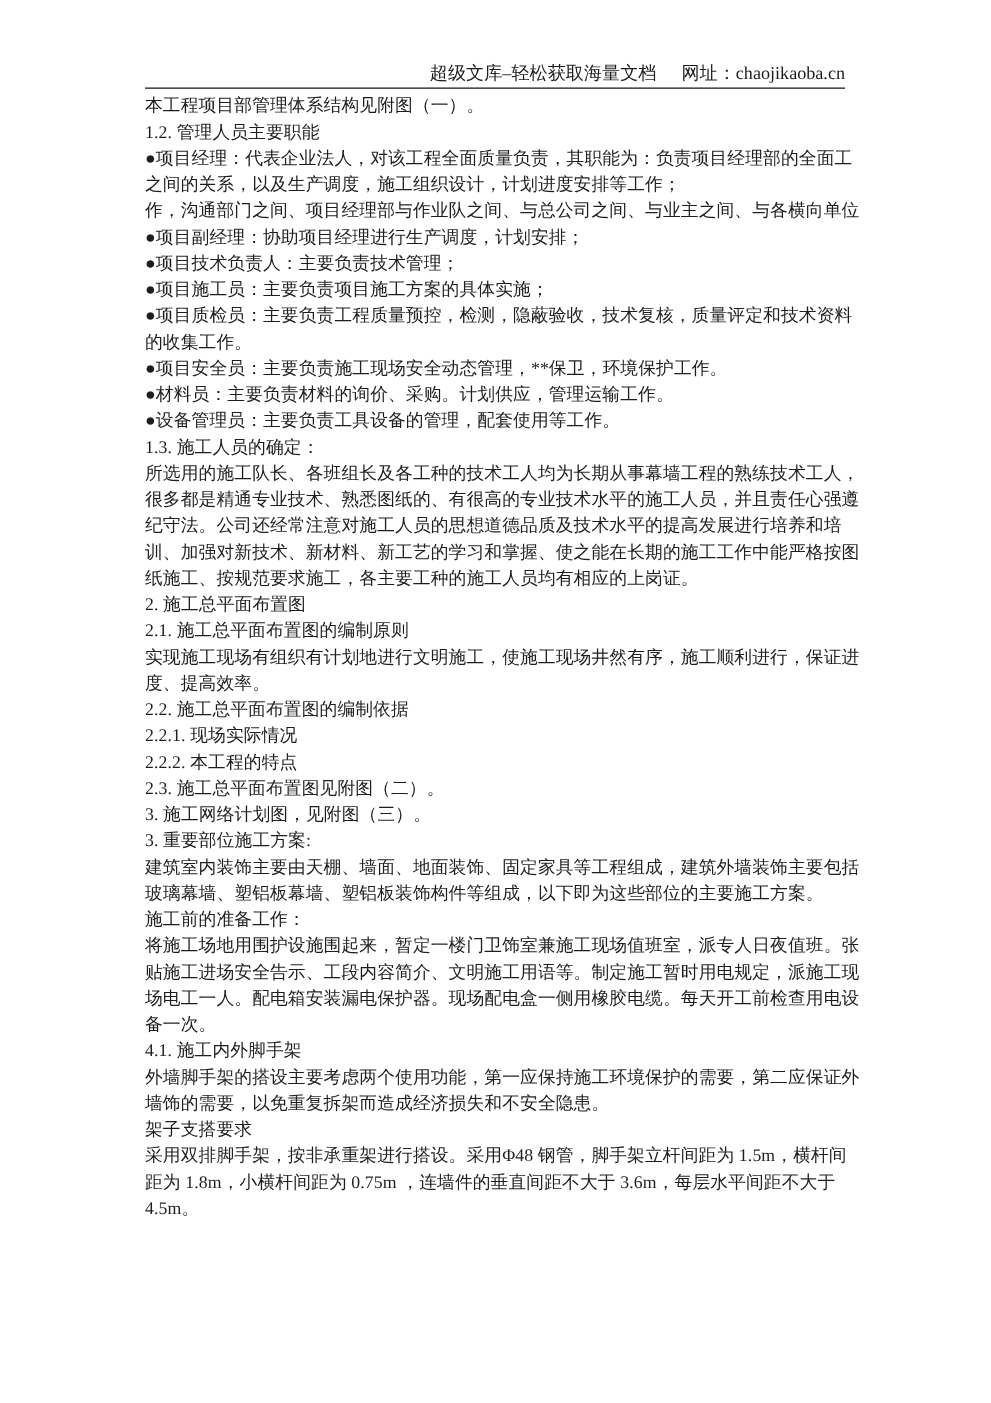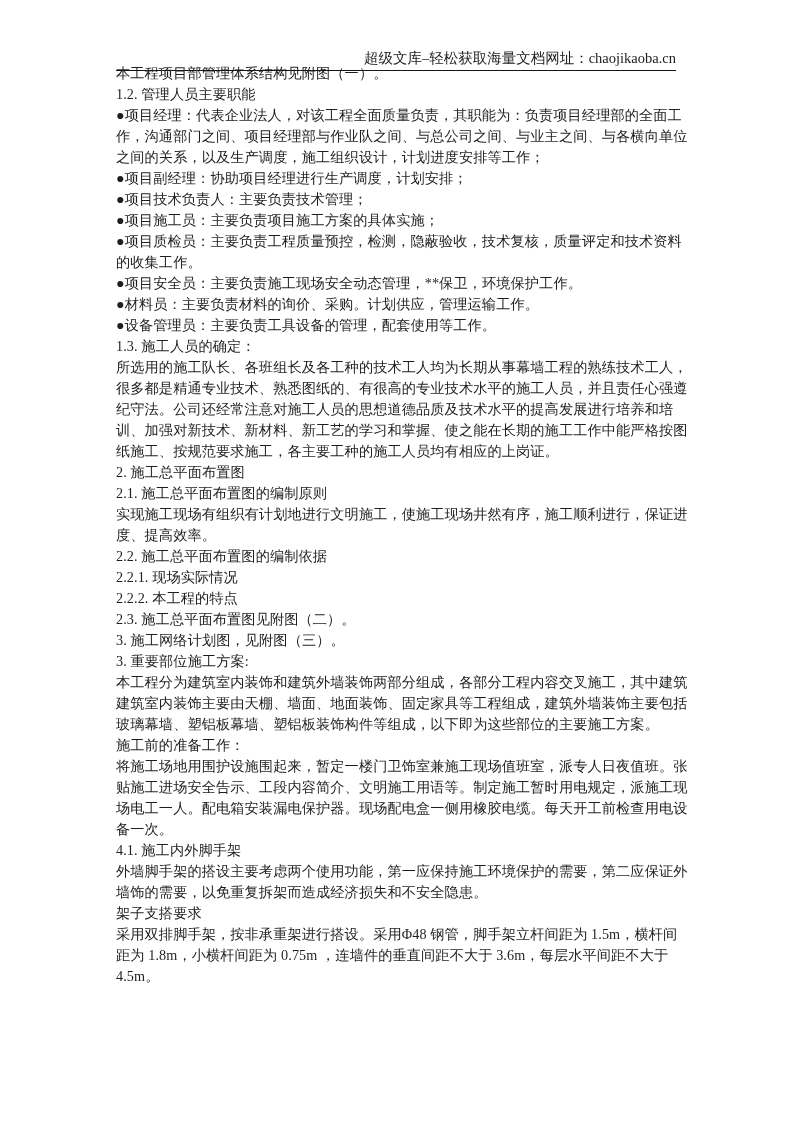--- a/index.html
+++ b/index.html
@@ -9,33 +9,34 @@
     position: relative;
     font-family: "Liberation Serif", "DejaVu Serif", serif;
     color: #1d1d1d;
     overflow: hidden;
   }
   .page { position: absolute; inset: 0; }
   .header {
     position: absolute;
     top: 49px; left: 116px; width: 560px;
     display: flex; justify-content: flex-end; align-items: baseline;
+    gap: 20px;
     font-size: 14.5px;
     color: #1c1c1c;
     white-space: nowrap;
   }
   .rule {
     position: absolute;
     top: 70px; left: 116px; width: 560px;
     border: none; margin: 0;
     border-top: 1.5px solid #151515;
   }
   .body-text {
     position: absolute;
-    top: 63px; left: 116px; width: 566px;
+    top: 75px; left: 116px; width: 566px;
     font-size: 14.2px;
     line-height: 21px;
     color: #1e1e1e;
   }
   .line {
     height: 21px;
     white-space: pre;
     letter-spacing: 0.1px;
   }
 </style>
@@ -48,22 +49,22 @@
     <span>超级文库–轻松获取海量文档</span>
     <span><span>网址：</span><span>chaojikaoba.cn</span></span>
   </div>
 
   <hr class="rule">
 
   <div class="body-text">
       <div class="line">本工程项目部管理体系结构见附图（一）。</div>
       <div class="line">1.2. 管理人员主要职能</div>
       <div class="line">●项目经理：代表企业法人，对该工程全面质量负责，其职能为：负责项目经理部的全面工</div>
+      <div class="line">之间的关系，以及生产调度，施工组织设计，计划进度安排等工作；</div>
       <div class="line">作，沟通部门之间、项目经理部与作业队之间、与总公司之间、与业主之间、与各横向单位</div>
-      <div class="line">之间的关系，以及生产调度，施工组织设计，计划进度安排等工作；</div>
       <div class="line">●项目副经理：协助项目经理进行生产调度，计划安排；</div>
       <div class="line">●项目技术负责人：主要负责技术管理；</div>
       <div class="line">●项目施工员：主要负责项目施工方案的具体实施；</div>
       <div class="line">●项目质检员：主要负责工程质量预控，检测，隐蔽验收，技术复核，质量评定和技术资料</div>
       <div class="line">的收集工作。</div>
       <div class="line">●项目安全员：主要负责施工现场安全动态管理，**保卫，环境保护工作。</div>
       <div class="line">●材料员：主要负责材料的询价、采购。计划供应，管理运输工作。</div>
       <div class="line">●设备管理员：主要负责工具设备的管理，配套使用等工作。</div>
       <div class="line">1.3. 施工人员的确定：</div>
       <div class="line">所选用的施工队长、各班组长及各工种的技术工人均为长期从事幕墙工程的熟练技术工人，</div>
@@ -74,21 +75,20 @@
       <div class="line">2. 施工总平面布置图</div>
       <div class="line">2.1. 施工总平面布置图的编制原则</div>
       <div class="line">实现施工现场有组织有计划地进行文明施工，使施工现场井然有序，施工顺利进行，保证进</div>
       <div class="line">度、提高效率。</div>
       <div class="line">2.2. 施工总平面布置图的编制依据</div>
       <div class="line">2.2.1. 现场实际情况</div>
       <div class="line">2.2.2. 本工程的特点</div>
       <div class="line">2.3. 施工总平面布置图见附图（二）。</div>
       <div class="line">3. 施工网络计划图，见附图（三）。</div>
       <div class="line">3. 重要部位施工方案:</div>
-      <div class="line">本工程分为建筑室内装饰和建筑外墙装饰两部分组成，各部分工程内容交叉施工，其中建筑</div>
       <div class="line">建筑室内装饰主要由天棚、墙面、地面装饰、固定家具等工程组成，建筑外墙装饰主要包括</div>
       <div class="line">玻璃幕墙、塑铝板幕墙、塑铝板装饰构件等组成，以下即为这些部位的主要施工方案。</div>
       <div class="line">施工前的准备工作：</div>
       <div class="line">将施工场地用围护设施围起来，暂定一楼门卫饰室兼施工现场值班室，派专人日夜值班。张</div>
       <div class="line">贴施工进场安全告示、工段内容简介、文明施工用语等。制定施工暂时用电规定，派施工现</div>
       <div class="line">场电工一人。配电箱安装漏电保护器。现场配电盒一侧用橡胶电缆。每天开工前检查用电设</div>
       <div class="line">备一次。</div>
       <div class="line">4.1. 施工内外脚手架</div>
       <div class="line">外墙脚手架的搭设主要考虑两个使用功能，第一应保持施工环境保护的需要，第二应保证外</div>
       <div class="line">墙饰的需要，以免重复拆架而造成经济损失和不安全隐患。</div>

